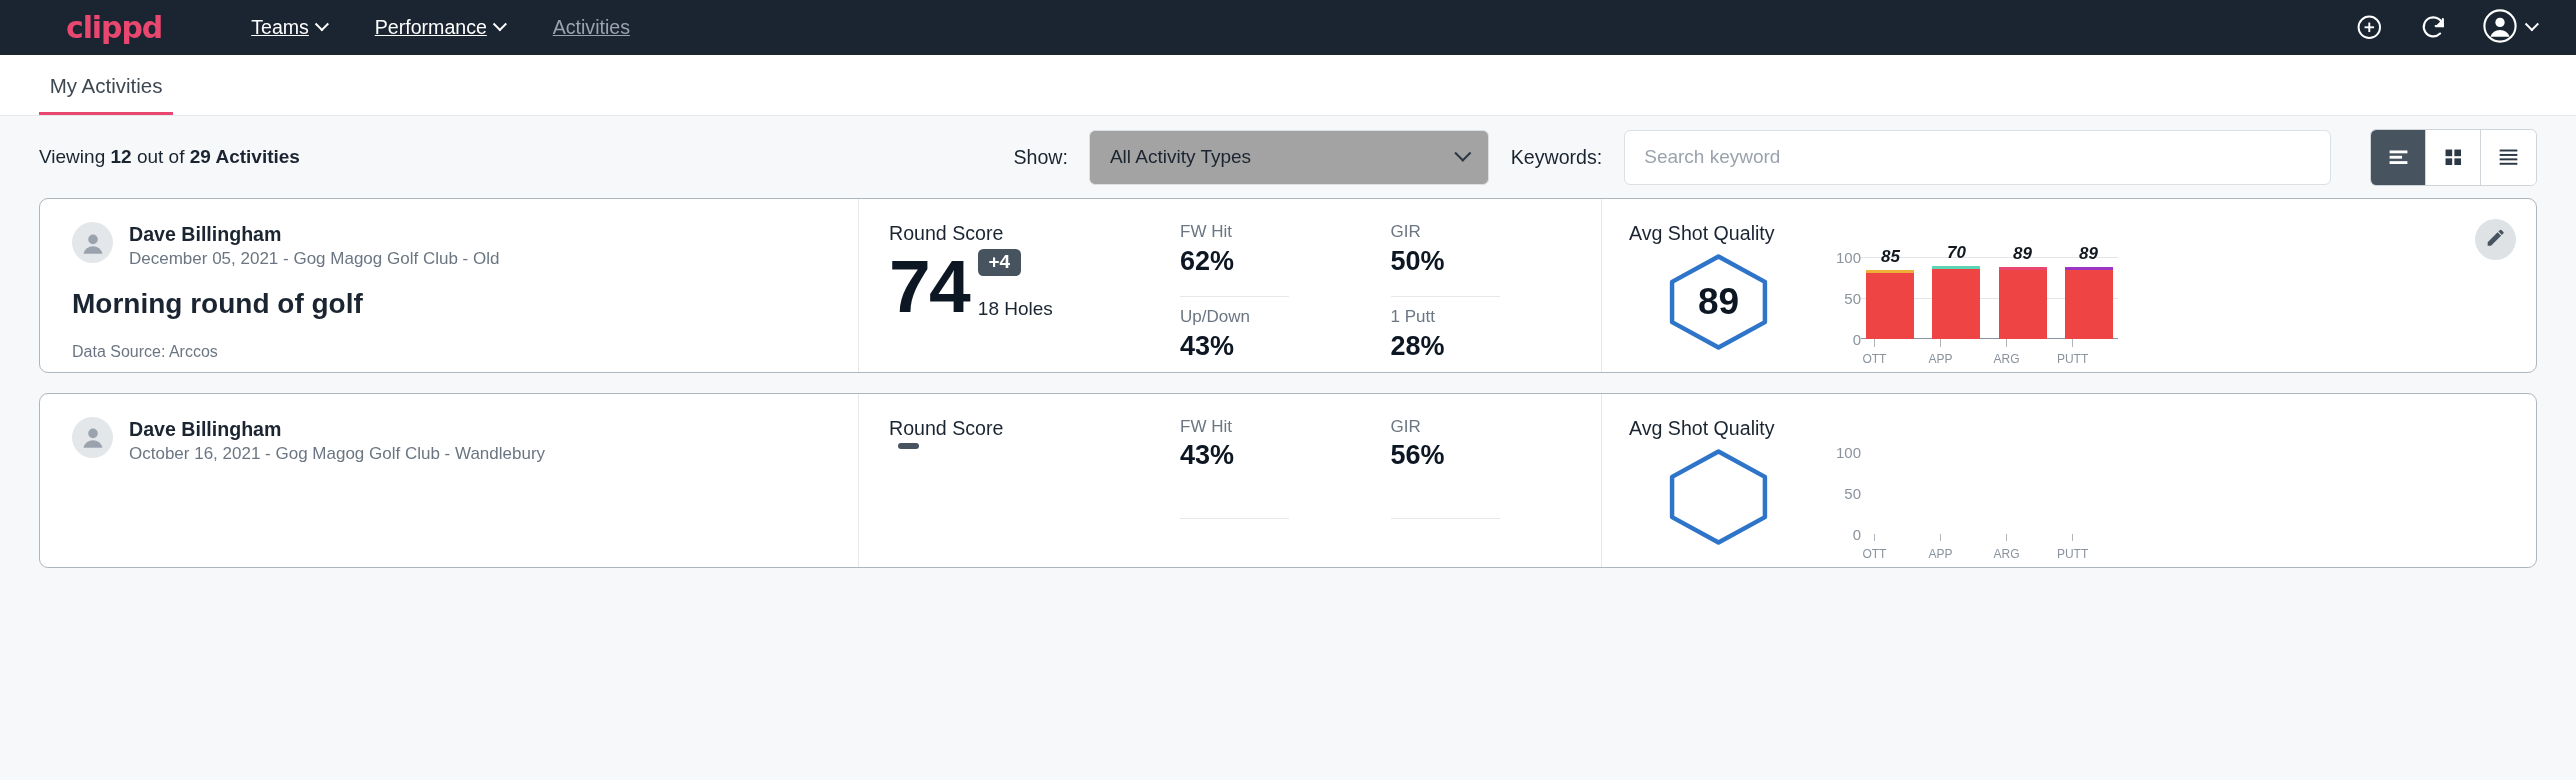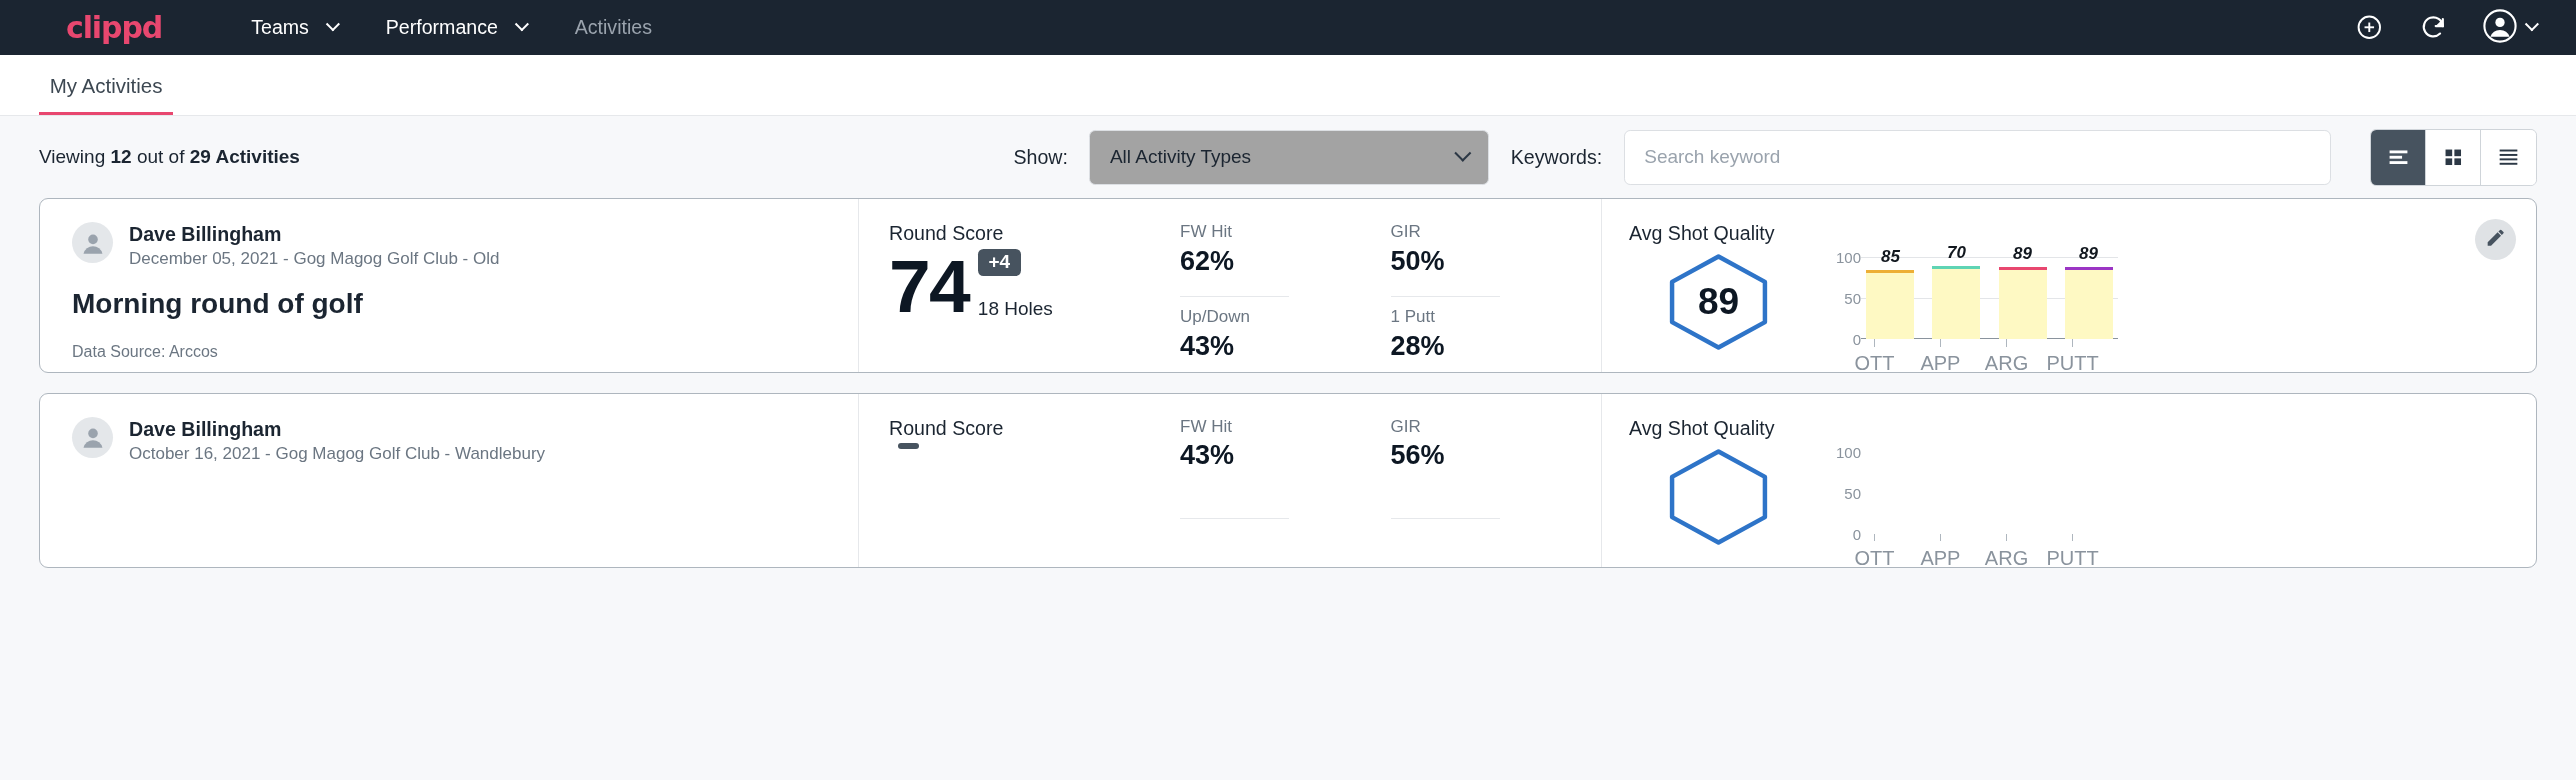--- a/index.html
+++ b/index.html
@@ -27,23 +27,24 @@
     letter-spacing: -1.1px;
     margin-right: 89px;
     line-height: 1;
   }
   .navlinks { display: flex; align-items: center; gap: 48px; }
   .navlink {
     color: #ffffff;
     font-size: 19.6px;
     display: flex;
     align-items: center;
-    gap: 19px;
+    gap: 8px;
     cursor: pointer;
     white-space: nowrap;
+    text-decoration: underline;
   }
   .navlink.muted { color: #9aa3ad; }
   .caret {
     display: inline-block;
     width: 9.8px; height: 9.8px;
     border-right: 2px solid currentColor;
     border-bottom: 2px solid currentColor;
     transform: rotate(45deg) translate(-2.7px,-2.7px);
   }
   .navright {
@@ -229,41 +230,41 @@
     display: flex;
     justify-content: space-between;
     align-items: flex-end;
     padding: 0 5.4px;
   }
   .gridline { position: absolute; left: 0; right: 0; height: 0.9px; background: #e3e5e8; }
   .axisline { position: absolute; left: 0; right: 0; bottom: 0; height: 1.8px; background: #8a939d; }
   .bar-col { width: 48px; position: relative; display: flex; flex-direction: column; align-items: center; justify-content: flex-end; height: 100%; }
   .bar {
     width: 100%;
-    background: #fef9c3;
+    background: #ef4444;
     position: relative;
     font-style: italic;
   }
   .bar-cap { position: absolute; top: 0; left: 0; right: 0; height: 3.6px; }
   .bar-val {
     position: absolute;
     top: -23px;
     font-size: 17px; font-weight: 700; color: #12181f;
     width: 100%; text-align: center;
   }
   .xaxis {
     width: 257px;
     display: flex;
     justify-content: space-between;
     padding: 0 5.4px;
     margin-left: 37px;
   }
   .xtickwrap { width: 48px; display: flex; flex-direction: column; align-items: center; }
   .xtick { width: 1.3px; height: 7.1px; background: #aeb6be; }
-  .xlabel { font-size: 20px; color: #8a939d; margin-top: 5.4px; }
+  .xlabel { font-size: 12px; color: #8a939d; margin-top: 5.4px; }
 
   .edit-btn {
     position: absolute;
     top: 19.6px; right: 19.6px;
     width: 41px; height: 41px;
     border-radius: 50%;
     background: #dfe2e5;
     display: flex; align-items: center; justify-content: center;
     cursor: pointer;
   }

